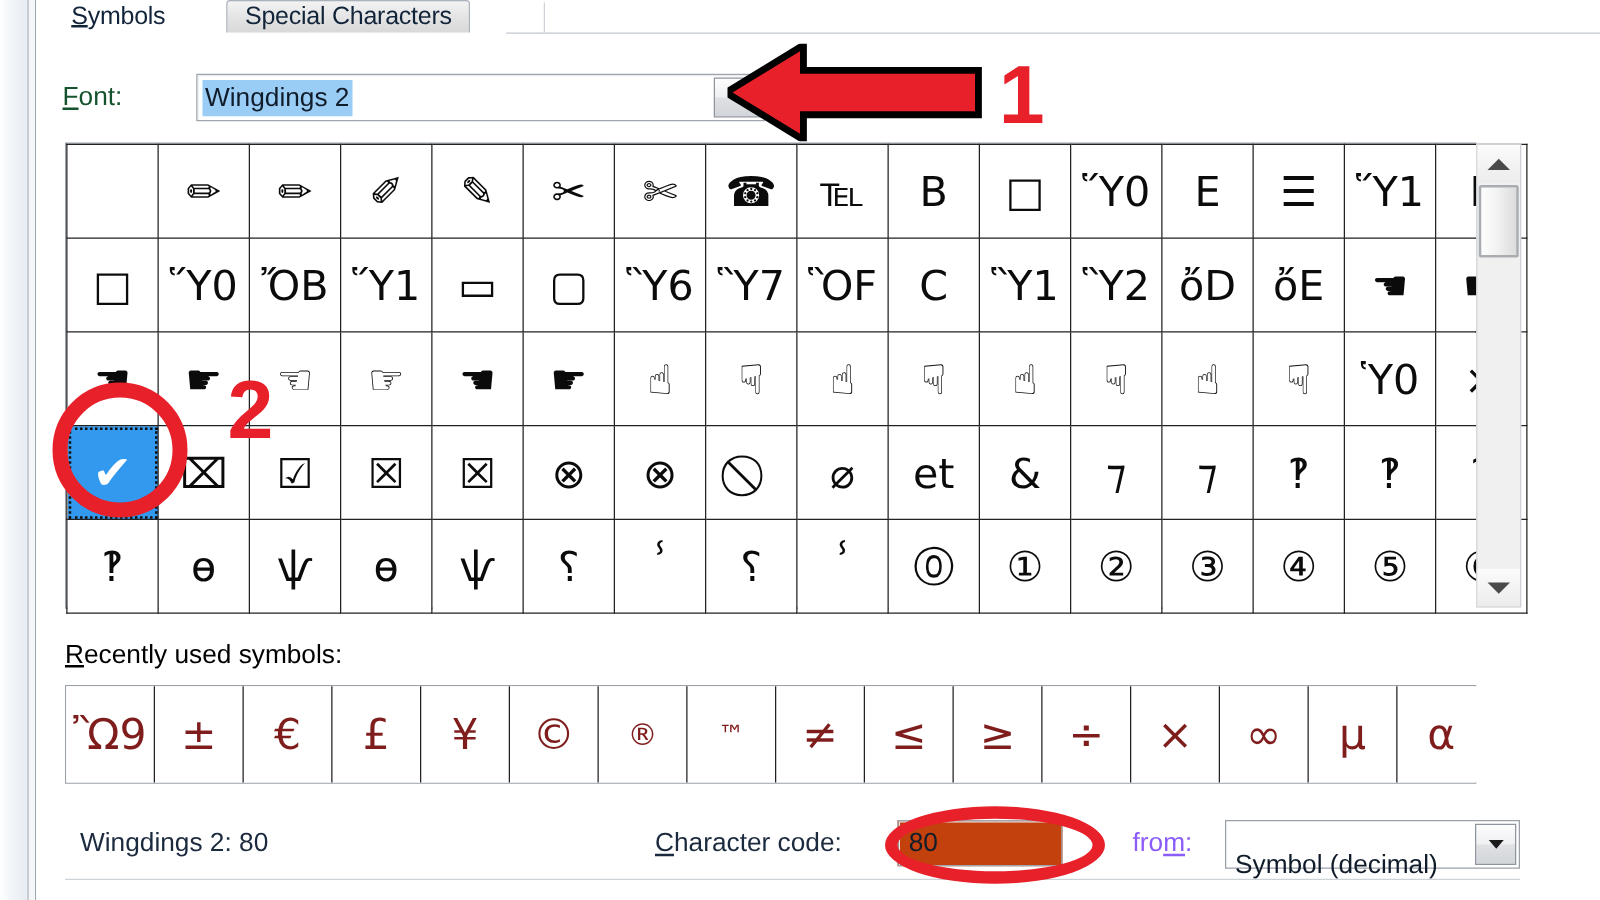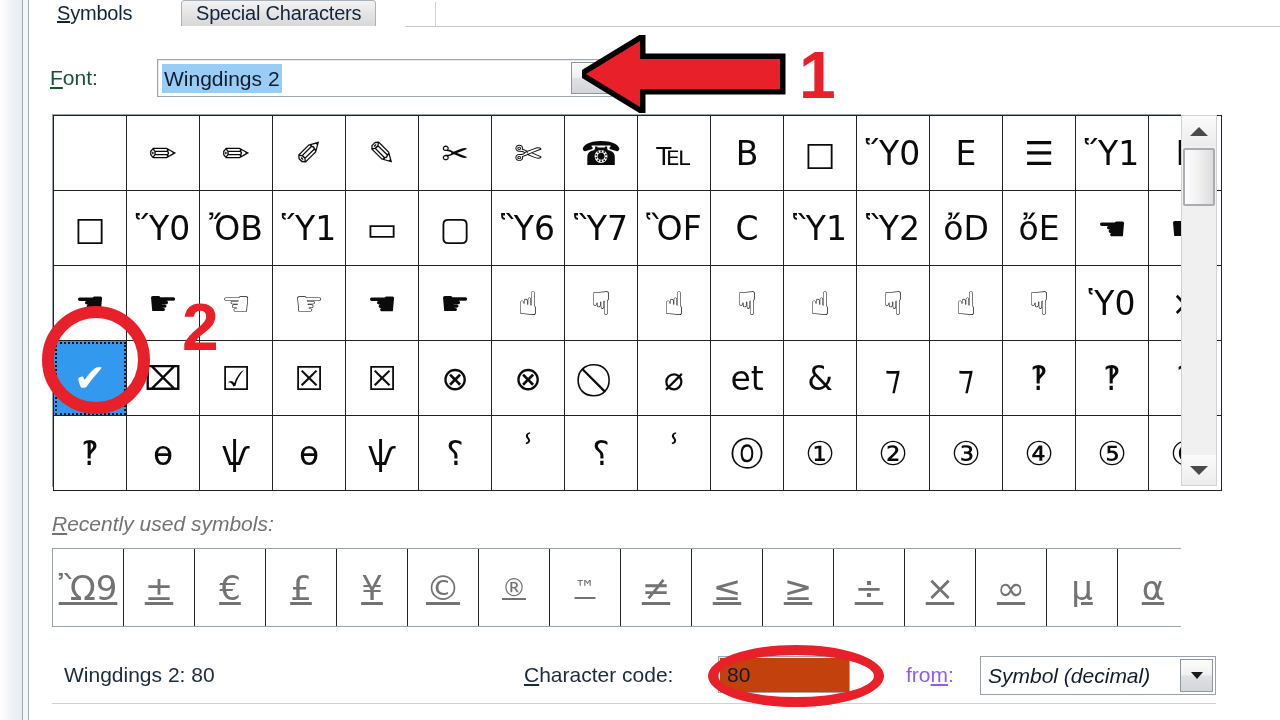--- a/index.html
+++ b/index.html
@@ -72,45 +72,45 @@
   .sb-btn.down{bottom:0;}
   .sb-up-tri{width:0;height:0;border-left:9px solid transparent;border-right:9px solid transparent;
     border-bottom:9px solid #4a4a4a;}
   .sb-dn-tri{width:0;height:0;border-left:9px solid transparent;border-right:9px solid transparent;
     border-top:9px solid #4a4a4a;}
   .sb-thumb{position:absolute;left:1px;top:32px;width:32px;height:58px;
     background:linear-gradient(to right,#fdfdfd 0%,#f2f2f2 45%,#dcdcdc 100%);
     border:2px solid #a9adb2;border-radius:2px;box-sizing:border-box;}
 
   
-  .recent-label{position:absolute;left:52px;top:512px;font-size:21px;color:#737373;font-style:italic;}
+  .recent-label{position:absolute;left:52px;top:512px;font-size:21px;color:#000000;}
   .recent-frame{position:absolute;left:52px;top:548px;width:1129px;height:79px;
     box-sizing:border-box;border:1px solid #9aa1a9;background:#ffffff;}
   .recent-table{border-collapse:collapse;table-layout:fixed;width:1127px;height:77px;
     position:absolute;left:53px;top:549px;}
   .recent-table td{border-left:1px solid #222;border-right:1px solid #222;
     border-top:none;border-bottom:none;width:70px;height:77px;text-align:center;
-    vertical-align:middle;font-size:34px;color:#737373;padding:0;background:#fff;text-decoration:underline;}
+    vertical-align:middle;font-size:34px;color:#7f1d1d;padding:0;background:#fff;}
   .recent-table td:first-child{border-left:none;}
   .recent-table td:last-child{border-right:none;}
   .rg{display:block;font-family:"DejaVu Sans","Liberation Sans",sans-serif;}
   .rg.tm{font-size:21px;}
   .rg.reg{font-size:24px;}
 
   
   .status-left{position:absolute;left:52px;top:663px;font-size:21px;color:#1b2a3e;margin-left:12px;}
   .cc-label{position:absolute;left:524px;top:663px;font-size:21px;color:#1b2a3e;}
   .cc-box{position:absolute;left:718px;top:656px;width:132px;height:37px;
     box-sizing:border-box;background:#c2410c;border:1px solid #a0a6ad;
     box-shadow:inset 1px 1px 0 #e9ecef;}
   .cc-value{position:absolute;left:8px;top:4px;font-size:21px;color:#111c2b;line-height:28px;}
   .from-label{position:absolute;left:906px;top:663px;font-size:21px;color:#8b5cf6;}
   .from-box{position:absolute;left:980px;top:656px;width:236px;height:39px;
     box-sizing:border-box;background:#ffffff;border:1px solid #9aa1a9;}
-  .from-value{position:absolute;left:7px;top:4px;font-size:21px;color:#111c2b;line-height:30px;white-space:nowrap;font-style:italic;}
+  .from-value{position:absolute;left:7px;top:20px;font-size:21px;color:#111c2b;line-height:30px;white-space:nowrap;}
   .from-drop{position:absolute;right:2px;top:2px;width:33px;height:33px;
     background:linear-gradient(to bottom,#fdfdfd 0%,#eff0f2 48%,#dfe1e4 52%,#d2d5d9 100%);
     border:1px solid #8e959d;box-sizing:border-box;display:flex;align-items:center;justify-content:center;}
   .from-drop .caret-down{border-left-width:6px;border-right-width:6px;border-top-width:7px;}
   .bottom-rule{position:absolute;left:52px;top:703px;width:1164px;height:1px;background:#cdd2d7;}
 
   
   .anno-arrow{position:absolute;left:582px;top:35px;width:205px;height:78px;}
   .anno-num{position:absolute;font-family:"Liberation Sans",sans-serif;font-weight:bold;
     color:#e8202a;line-height:1;}

